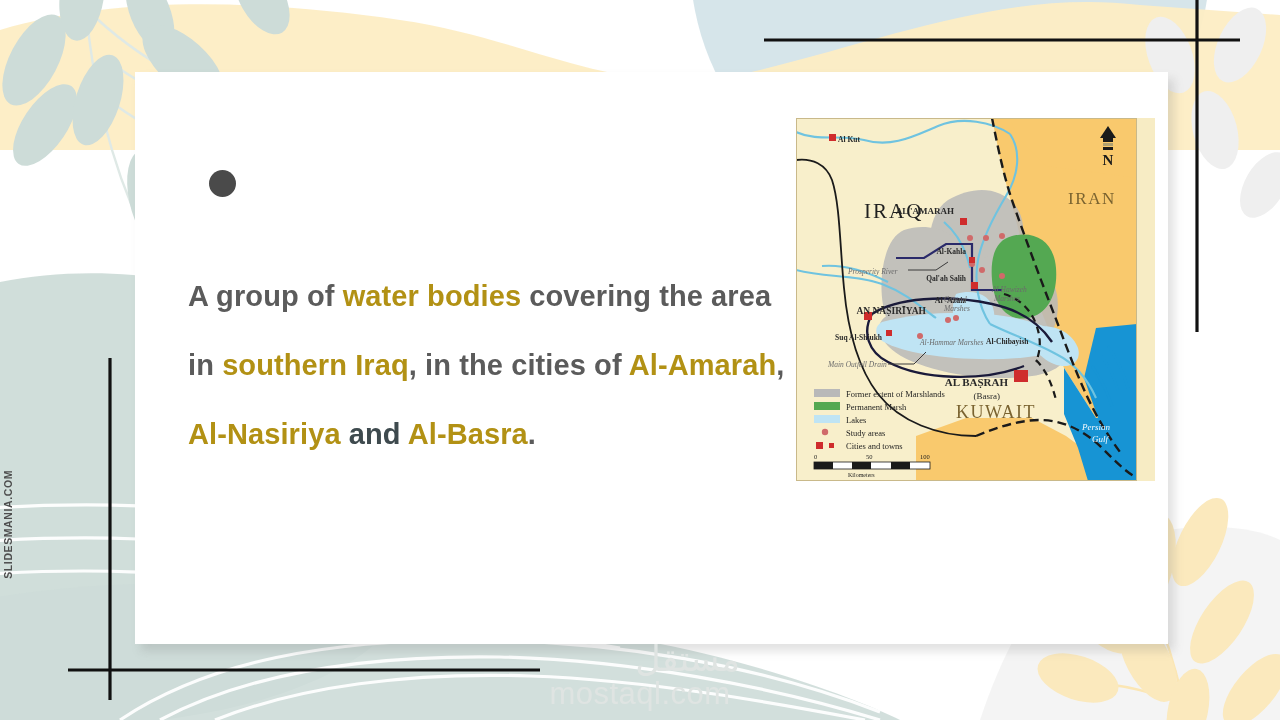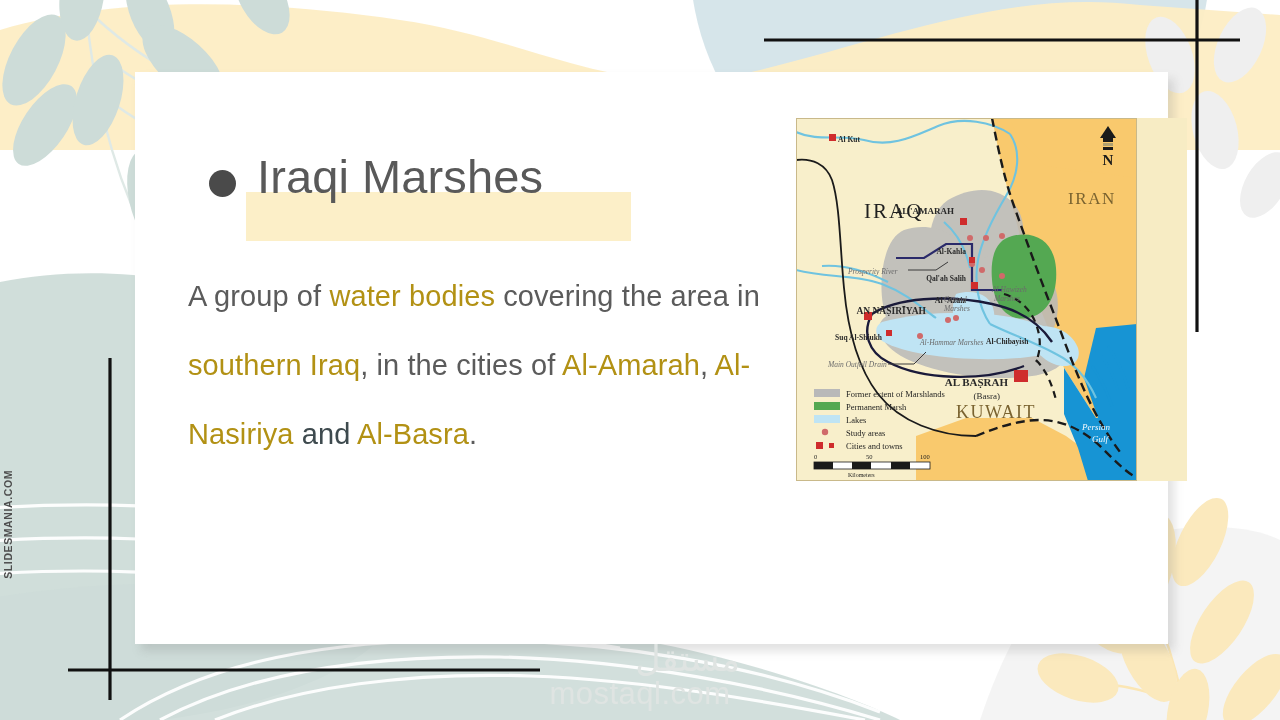--- a/index.html
+++ b/index.html
@@ -44,29 +44,29 @@
     font-size:47px; font-weight:400; color:#595959;
     letter-spacing:.1px; line-height:1.15;
     white-space:nowrap;
   }
 
   
   .para {
     position:absolute; left:53px; top:190px;
     width:605px;
     font-size:29px; line-height:69px;
-    color:#5b5b5b; letter-spacing:.1px;
+    color:#5b5b5b; letter-spacing:.1px;font-weight:bold;
   }
   .gold { color:#b29114; }
   .dark { color:#3e4a4e; }
 
   
   .map-frame {
     position:absolute; left:661px; top:46px;
-    width:391px; height:363px;
+    width:359px; height:363px;
     overflow:hidden;
     background:#f7ecc4;
   }
   .map-frame svg { display:block; }
 
   
   .slidesmania {
     position:absolute; left:2px; top:470px;
     writing-mode:vertical-rl; transform:rotate(180deg);
     font-size:10.5px; font-weight:700; letter-spacing:.6px;
@@ -159,24 +159,20 @@
     <line x1="764" y1="40" x2="1240" y2="40"></line>
     <line x1="110" y1="358" x2="110" y2="700"></line>
     <line x1="68" y1="670" x2="540" y2="670"></line>
   </g>
 </svg>
 
 <div class="card">
 
   <div class="title-row">
     <div class="bullet"></div>
-    <div class="title-wrap">
-      <div class="title-hl"></div>
-      <h1 class="title-txt">Iraqi Marshes</h1>
-    </div>
   </div>
 
   <p class="para"><span>A group of </span><span class="gold">water bodies</span><span> covering the area in </span><span class="gold">southern Iraq</span><span>, in the cities of </span><span class="gold">Al-Amarah</span><span>, </span><span class="gold">Al-Nasiriya</span><span class="dark"> and </span><span class="gold">Al-Basra</span><span>.</span></p>
 
   <div class="map-frame">
     <svg width="341" height="363" viewBox="0 0 341 363" xmlns="http://www.w3.org/2000/svg" font-family="'Liberation Serif', serif">
       <defs>
         <clipPath id="mclip">
             <rect x="0" y="0" width="341" height="363"></rect>
           </clipPath>

